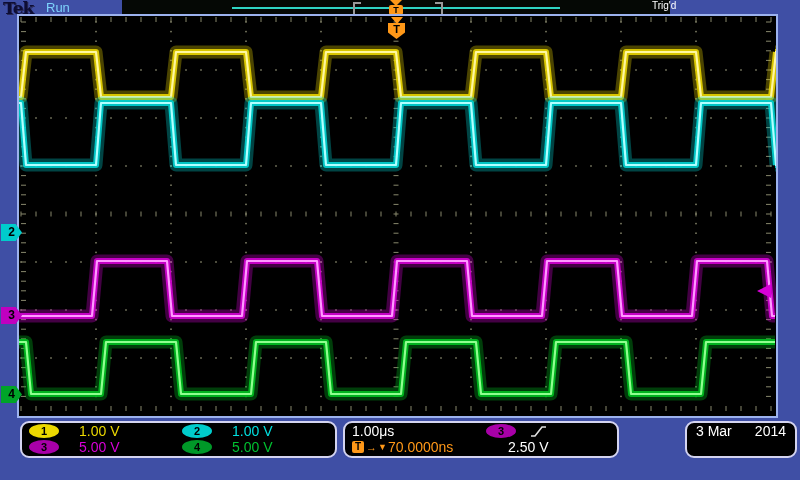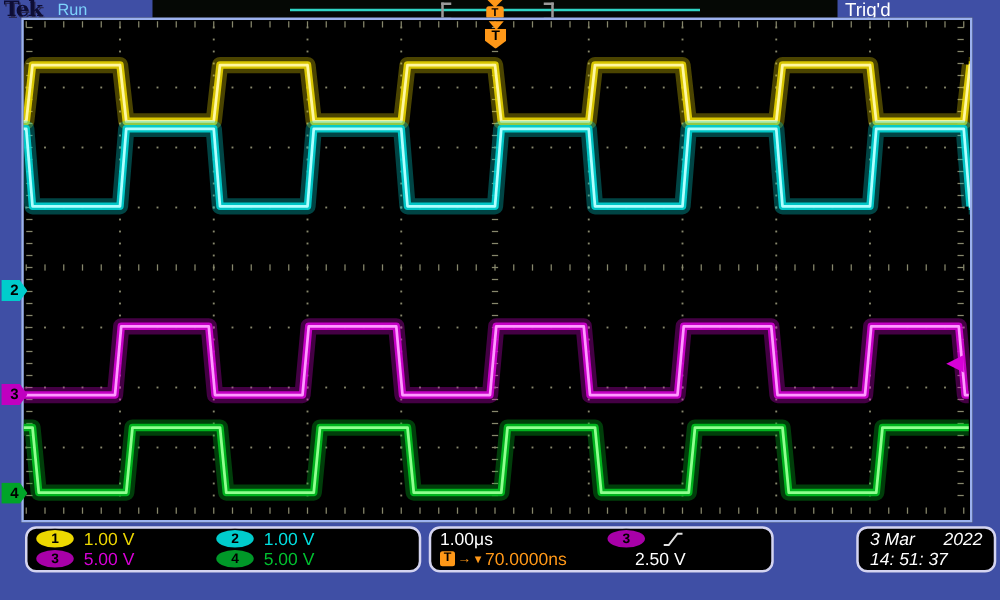--- a/index.html
+++ b/index.html
@@ -4,21 +4,21 @@
 <style>
   html,body{margin:0;padding:0;background:#222;}
   .screen{position:relative;width:800px;height:480px;background:#3f4fa5;overflow:hidden;
           font-family:"Liberation Sans",sans-serif;-webkit-font-smoothing:none;}
   .abs{position:absolute;}
 
   
   .tek-logo{left:3px;top:-2px;font-family:"DejaVu Serif",serif;font-weight:bold;font-size:17px;
             color:#0d0d35;letter-spacing:-1px;text-shadow:1px 1px 0 #2a2a55;}
   .run-label{left:46px;top:0px;color:#7dd3fc;font-size:13px;}
-  .trigd-label{left:676px;top:0px;color:#ffffff;font-size:15px;}
+  .trigd-label{left:652px;top:0px;color:#ffffff;font-size:10px;}
   .record-strip{left:122px;top:0px;width:548px;height:15px;background:#050805;}
   .record-line{position:absolute;left:110px;top:7px;width:328px;height:2px;background:#2fd4c4;}
   .bracket{position:absolute;top:2px;width:6px;height:10px;}
   .bracket.bl{left:231px;border-left:2px solid #9a9a9a;border-top:2px solid #9a9a9a;border-bottom:2px solid #9a9a9a;}
   .bracket.br{left:313px;border-right:2px solid #9a9a9a;border-top:2px solid #9a9a9a;border-bottom:2px solid #9a9a9a;}
   .tmark-tri{position:absolute;left:268px;top:0;width:0;height:0;
              border-left:6px solid transparent;border-right:6px solid transparent;border-top:6px solid #ff9818;}
   .tmark-box{position:absolute;left:267px;top:5px;width:14px;height:10px;background:#ff9818;border-radius:2px;
              color:#000;font-size:9px;font-weight:bold;text-align:center;line-height:10px;}
 
@@ -33,26 +33,26 @@
   .chmark{left:1px;width:21px;height:17px;color:#000;font-weight:bold;font-size:12px;text-align:center;
           line-height:17px;clip-path:polygon(0 0,70% 0,100% 50%,70% 100%,0 100%);}
   .tlev-arrow{left:757px;top:284px;width:0;height:0;border-top:7px solid transparent;
               border-bottom:7px solid transparent;border-right:14px solid #d800d8;}
 
   
   .box{position:absolute;top:421px;height:37px;background:#000;border:2px solid #d4d4f0;
        border-radius:9px;box-sizing:border-box;}
   #box-ch{left:20px;width:317px;}
   #box-horiz{left:343px;width:276px;}
-  #box-date{left:685px;width:112px;font-style:italic;}
+  #box-date{left:685px;width:112px;}
   .crow,.hrow{display:flex;align-items:center;height:16px;padding-left:7px;}
   .badge{width:30px;height:14px;border-radius:50%;color:#000;font-size:11px;font-weight:bold;
          display:flex;align-items:center;justify-content:center;flex:0 0 30px;
          box-shadow:0 0 0 1px rgba(0,0,0,0.8);}
-  .cscale{font-size:14px;margin-left:8px;width:106px;}
+  .cscale{font-size:14px;margin-left:20px;width:106px;}
   .hrow{color:#fff;font-size:14px;}
   .hc1{width:134px;}
   .hc2{width:114px;}
   .trigread{width:134px;color:#ff9818;display:flex;align-items:center;}
   .tbadge{width:12px;height:12px;background:#ff9818;border-radius:2px;color:#000;font-size:10px;
           font-weight:bold;text-align:center;line-height:12px;margin-right:2px;flex:0 0 12px;}
   .tarrow{font-size:11px;margin-right:1px;}
   .tptr{font-size:9px;margin-right:1px;}
   .slope-icon{margin-left:14px;}
   .drow{display:flex;align-items:center;height:16px;padding:0 9px;color:#fff;font-size:14px;}
@@ -1027,20 +1027,17 @@
         <span class="tptr">▼</span>
         <span>70.0000ns</span>
       </span>
       <span style="margin-left:22px;">2.50 V</span>
     </div>
   </div>
 
   <div class="box" id="box-date">
     <div class="drow r1">
       <span>3 Mar</span>
-      <span>2022</span>
-    </div>
-    <div class="drow">
-      <span>14: 51: 37</span>
+      <span>2014</span>
     </div>
   </div>
 
 </div>
 
 </body></html>

